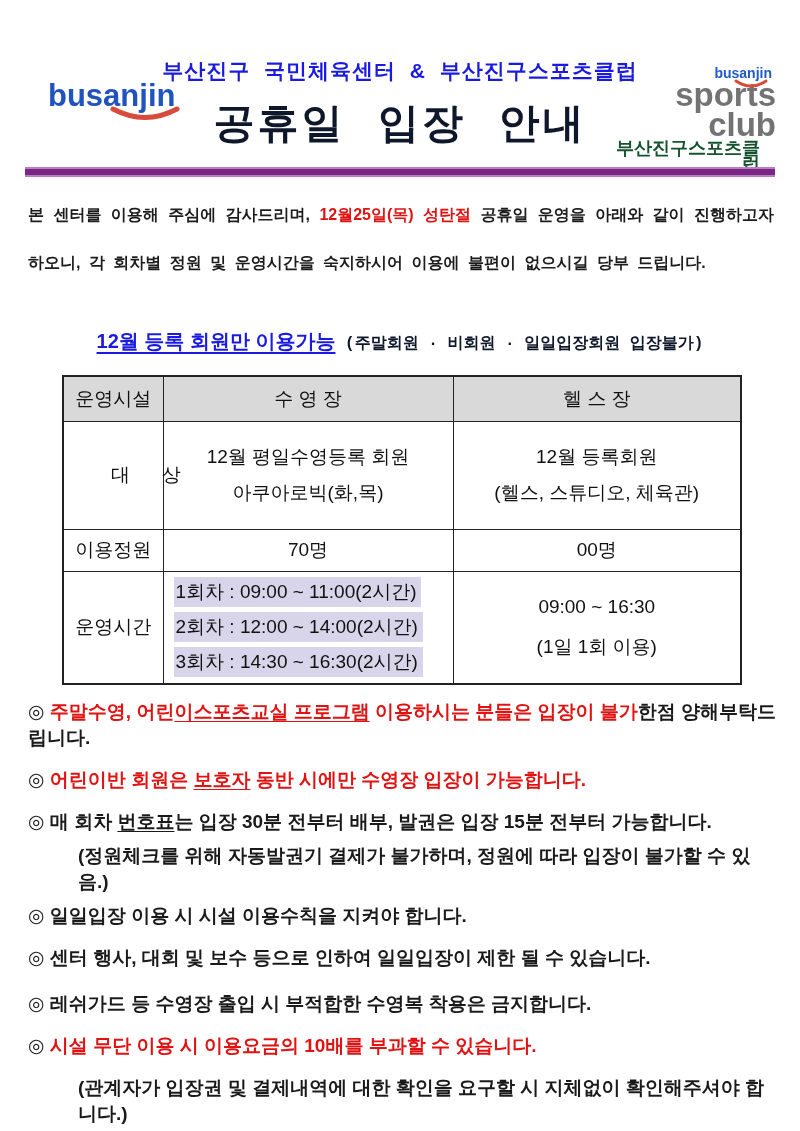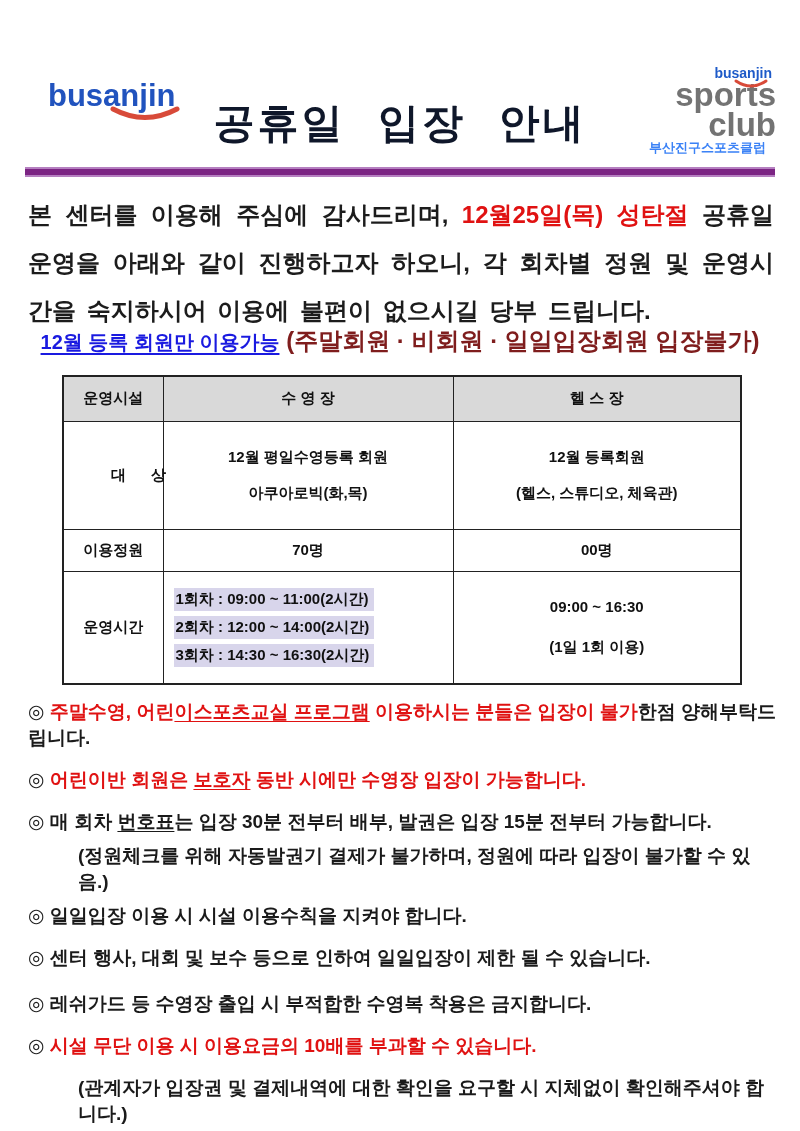--- a/index.html
+++ b/index.html
@@ -14,40 +14,40 @@
                 color:#0f172a; font-size:41px; font-weight:800; letter-spacing:3px; word-spacing:18px; }
 
   .logo-left { position:absolute; top:78px; left:48px; width:140px; }
   .logo-left .wordmark { color:#2153be; font-size:31px; font-weight:800; letter-spacing:0px; }
   .logo-left svg { position:absolute; left:62px; top:28px; }
 
   .logo-right { position:absolute; top:66px; right:24px; width:160px; text-align:right; }
   .logo-right .small-word { color:#1e5ac8; font-size:14px; font-weight:800; margin-right:4px; line-height:14px; }
   .logo-right .swoosh { position:absolute; right:8px; top:13px; }
   .logo-right .big-word { color:#737373; font-size:33px; font-weight:800; letter-spacing:0px; line-height:30px; }
-  .logo-right .sub-word { color:#3b82f6; font-size:13px; font-weight:800; margin-right:10px; line-height:16px; }
+  .logo-right .sub-word { color:#14532d; font-size:18px; font-weight:800; margin-right:16px; line-height:16px; }
 
   .divider { position:absolute; top:167px; left:25px; right:25px; height:10px;
              background:linear-gradient(to bottom,#b57fc0 0 2px,#7b2483 2px 8px,#b57fc0 8px 10px); }
 
   
   .intro { position:absolute; top:191px; left:28px; width:746px;
-           font-size:24px; line-height:48px; text-align:justify; word-spacing:4px; color:#1c1c1c; }
+           font-size:16px; line-height:48px; text-align:justify; word-spacing:4px; color:#1c1c1c; }
   .red { color:#e01212; }
   .blue { color:#1f1fd8; }
 
   
   .eligibility { position:absolute; top:328px; left:0; width:100%; text-align:center; font-size:20px; }
   .eligibility .main { color:#1a1ae0; text-decoration:underline; text-decoration-thickness:2px; text-underline-offset:4px; }
-  .eligibility .note { color:#7f1d1d; font-size:24px; }
+  .eligibility .note { color:#0f172a; font-size:16px;font-family:Liberation Mono, monospace; }
 
   
   table.sched { position:absolute; top:375px; left:62px; width:678px; border-collapse:collapse; table-layout:fixed; }
   table.sched td { border:1.5px solid #222; text-align:center; vertical-align:middle;
-                   font-size:15px; font-weight:700; color:#111; }
+                   font-size:19px; font-weight:400; color:#111; }
   table.sched { border:2.5px solid #222; }
   td.hdr { background:#d9d9d9; height:45px; font-size:18px; white-space:pre; border-bottom-width:2.5px; }
   td.label-cell { white-space:pre;padding-left:47px; }
   .row-target td { height:108px; line-height:36px; }
   .row-capacity td { height:42px; }
   .row-hours td { height:113px; }
   .hours-pool { text-align:left !important; padding-left:10px; }
   .hours-pool .slot { display:block; margin:5px 0; }
   .hours-pool .slot span { background:#d8d5eb; padding:2px 5px 2px 2px; display:inline-block; }
   .hours-gym { line-height:40px;margin-top:40px; }
@@ -66,20 +66,21 @@
 
 <div class="page">
 
   <div class="logo-left">
     <div class="wordmark">busanjin</div>
     <svg width="70" height="18" viewBox="0 0 70 18">
       <path d="M3 3 Q35 20 67 3" stroke="#d84a39" stroke-width="5" fill="none" stroke-linecap="round"></path>
     </svg>
   </div>
 
+  <div class="org-line">부산진구 국민체육센터 &amp; 부산진구스포츠클럽</div>
   <div class="page-title">공휴일 입장 안내</div>
 
   <div class="logo-right">
     <div class="small-word">busanjin</div>
     <svg class="swoosh" width="34" height="10" viewBox="0 0 34 10">
       <path d="M2 2 Q17 12 32 2" stroke="#d84a39" stroke-width="3" fill="none" stroke-linecap="round"></path>
     </svg>
     <div class="big-word">sports club</div>
     <div class="sub-word">부산진구스포츠클럽</div>
   </div>

